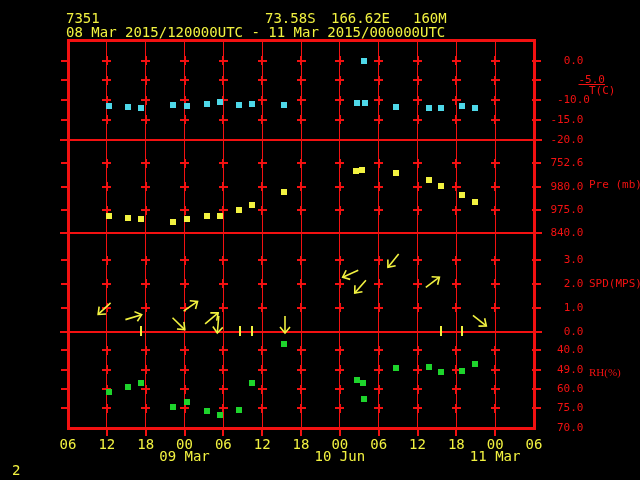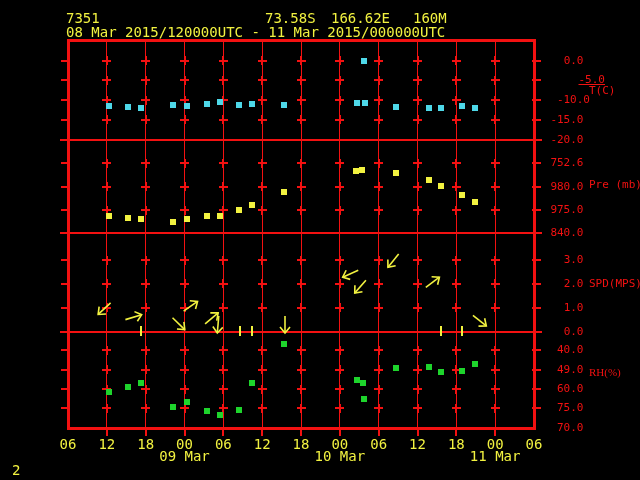--- a/index.html
+++ b/index.html
@@ -415,21 +415,21 @@
       <div class="abs" style="left: 377.667px; top: 428px; width: 2px; height: 8px; background: rgb(243, 17, 17);"></div>
       <div class="abs ytext ctr" style="left: 358.667px; top: 437px; width: 40px; color: rgb(242, 242, 64);">06</div>
       <div class="abs" style="left: 416.5px; top: 428px; width: 2px; height: 8px; background: rgb(243, 17, 17);"></div>
       <div class="abs ytext ctr" style="left: 397.5px; top: 437px; width: 40px; color: rgb(242, 242, 64);">12</div>
       <div class="abs" style="left: 455.333px; top: 428px; width: 2px; height: 8px; background: rgb(243, 17, 17);"></div>
       <div class="abs ytext ctr" style="left: 436.333px; top: 437px; width: 40px; color: rgb(242, 242, 64);">18</div>
       <div class="abs" style="left: 494.167px; top: 428px; width: 2px; height: 8px; background: rgb(243, 17, 17);"></div>
       <div class="abs ytext ctr" style="left: 475.167px; top: 437px; width: 40px; color: rgb(242, 242, 64);">00</div>
       <div class="abs ytext ctr" style="left: 514px; top: 437px; width: 40px; color: rgb(242, 242, 64);">06</div>
       <div class="abs ytext ctr" style="left: 152.5px; top: 449px; width: 64px; color: rgb(242, 242, 64);">09 Mar</div>
-      <div class="abs ytext ctr" style="left: 307.833px; top: 449px; width: 64px; color: rgb(242, 242, 64);">10 Mar</div>
+      <div class="abs ytext ctr" style="left: 307.833px; top: 449px; width: 64px; color: rgb(242, 242, 64);">10 Jun</div>
       <div class="abs ytext ctr" style="left: 463.167px; top: 449px; width: 64px; color: rgb(242, 242, 64);">11 Mar</div>
       <div class="abs" style="left: 106.422px; top: 103.404px; width: 6px; height: 6px; background: rgb(78, 216, 232);"></div>
       <div class="abs" style="left: 125.192px; top: 104.192px; width: 6px; height: 6px; background: rgb(78, 216, 232);"></div>
       <div class="abs" style="left: 138.136px; top: 105.374px; width: 6px; height: 6px; background: rgb(78, 216, 232);"></div>
       <div class="abs" style="left: 170.497px; top: 101.828px; width: 6px; height: 6px; background: rgb(78, 216, 232);"></div>
       <div class="abs" style="left: 184.089px; top: 103.404px; width: 6px; height: 6px; background: rgb(78, 216, 232);"></div>
       <div class="abs" style="left: 203.506px; top: 100.646px; width: 6px; height: 6px; background: rgb(78, 216, 232);"></div>
       <div class="abs" style="left: 217.097px; top: 98.676px; width: 6px; height: 6px; background: rgb(78, 216, 232);"></div>
       <div class="abs" style="left: 235.867px; top: 102.222px; width: 6px; height: 6px; background: rgb(78, 216, 232);"></div>
       <div class="abs" style="left: 248.811px; top: 101.434px; width: 6px; height: 6px; background: rgb(78, 216, 232);"></div>

